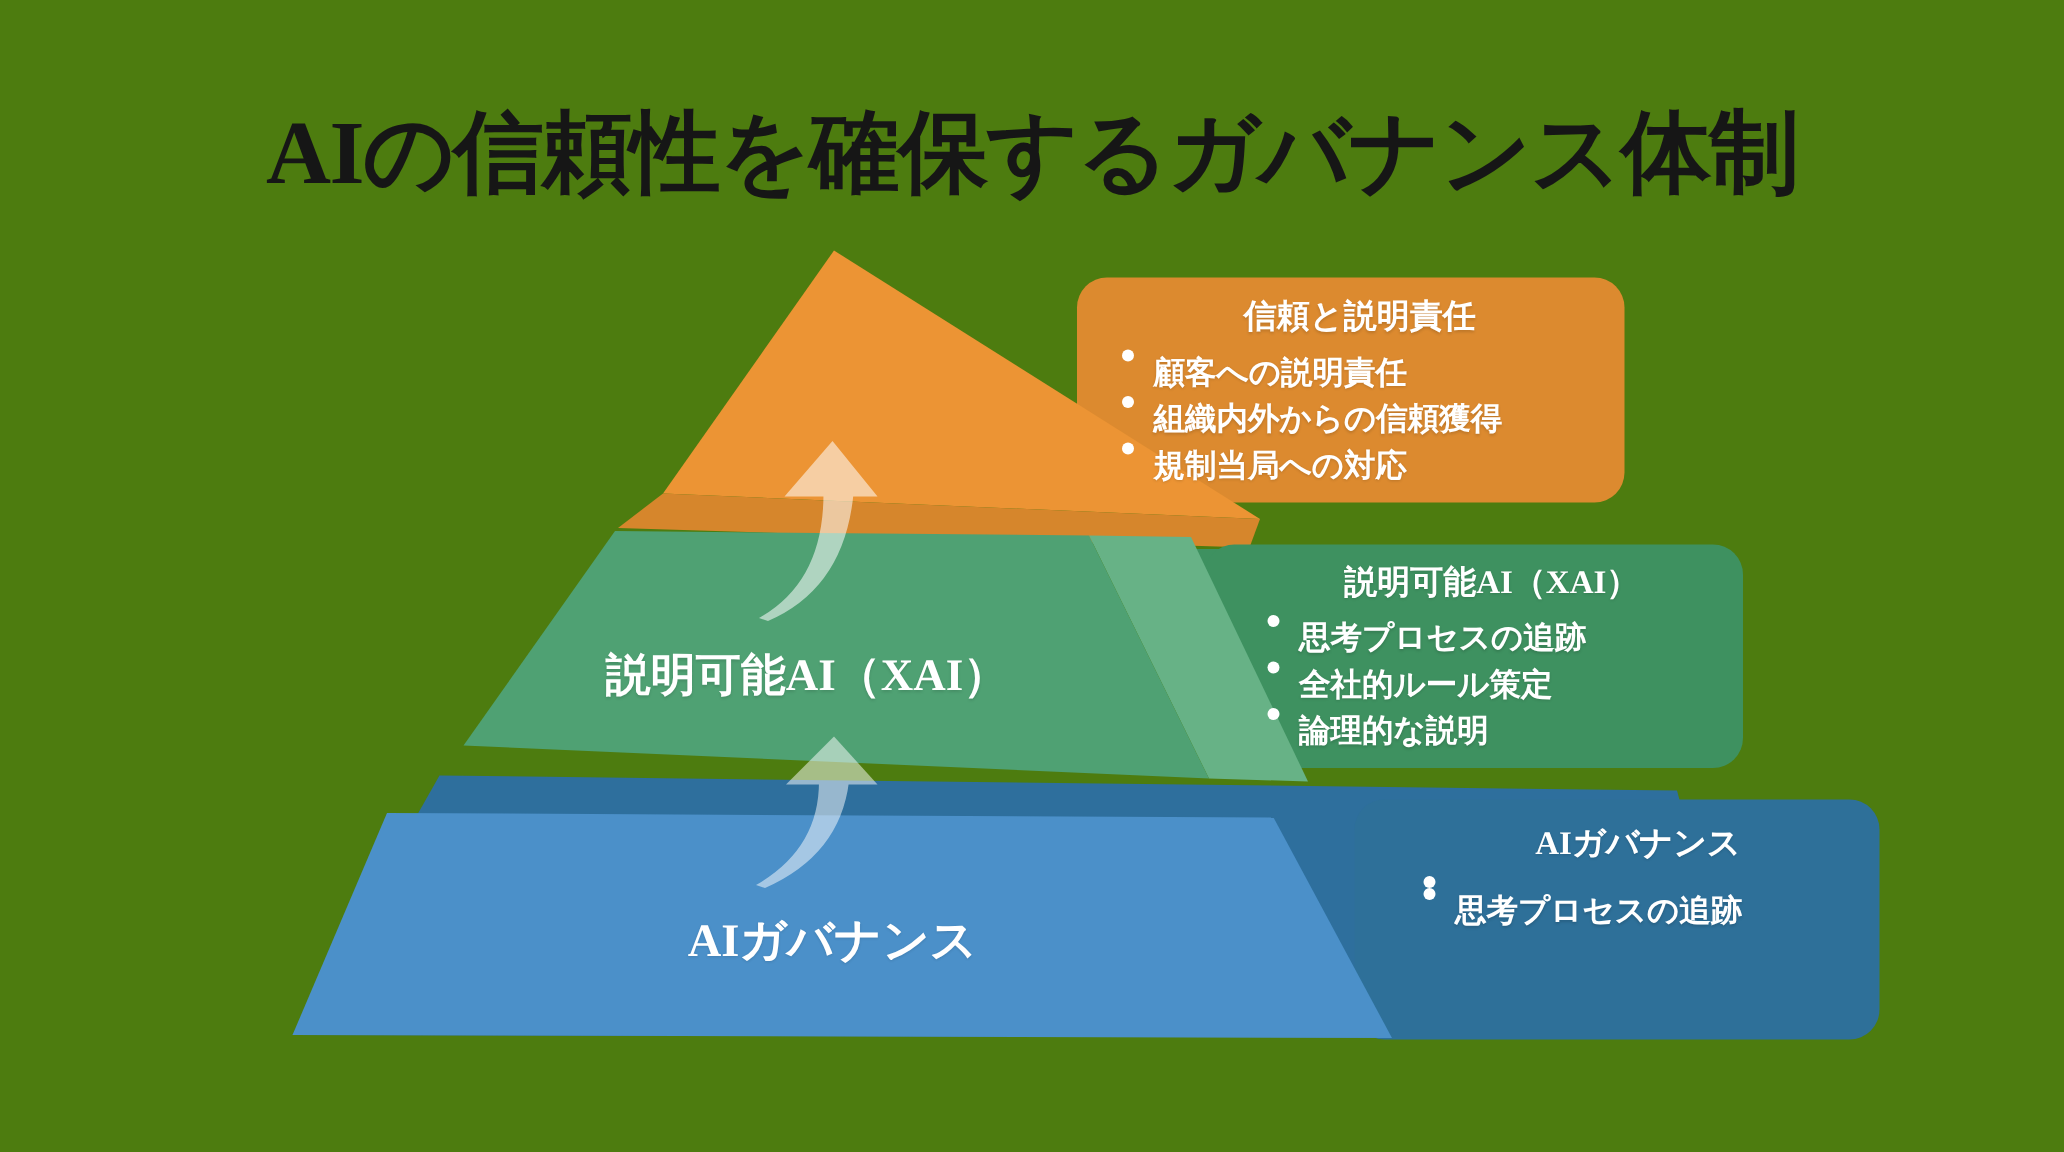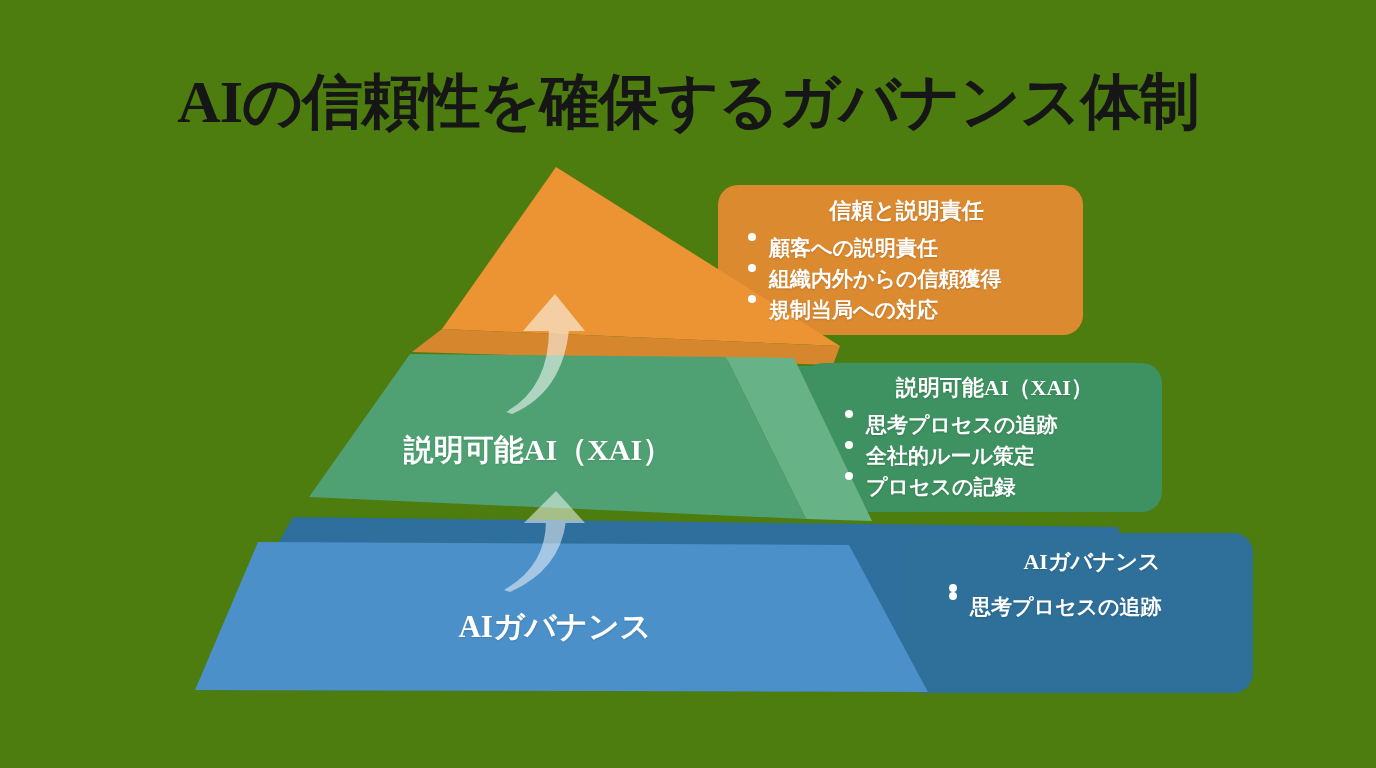--- a/index.html
+++ b/index.html
@@ -129,21 +129,21 @@
     <div class="co-line">
       <span class="dot"></span>
       <span>思考プロセスの追跡</span>
     </div>
     <div class="co-line">
       <span class="dot"></span>
       <span>全社的ルール策定</span>
     </div>
     <div class="co-line">
       <span class="dot"></span>
-      <span>プロセスの記録</span>
+      <span>論理的な説明</span>
     </div>
   </div>
 
   <div class="callout-text gov">
     <div class="co-heading">AIガバナンス</div>
     <div class="co-line">
       <span class="dot"></span>
     </div>
     <div class="co-line">
       <span class="dot"></span>

